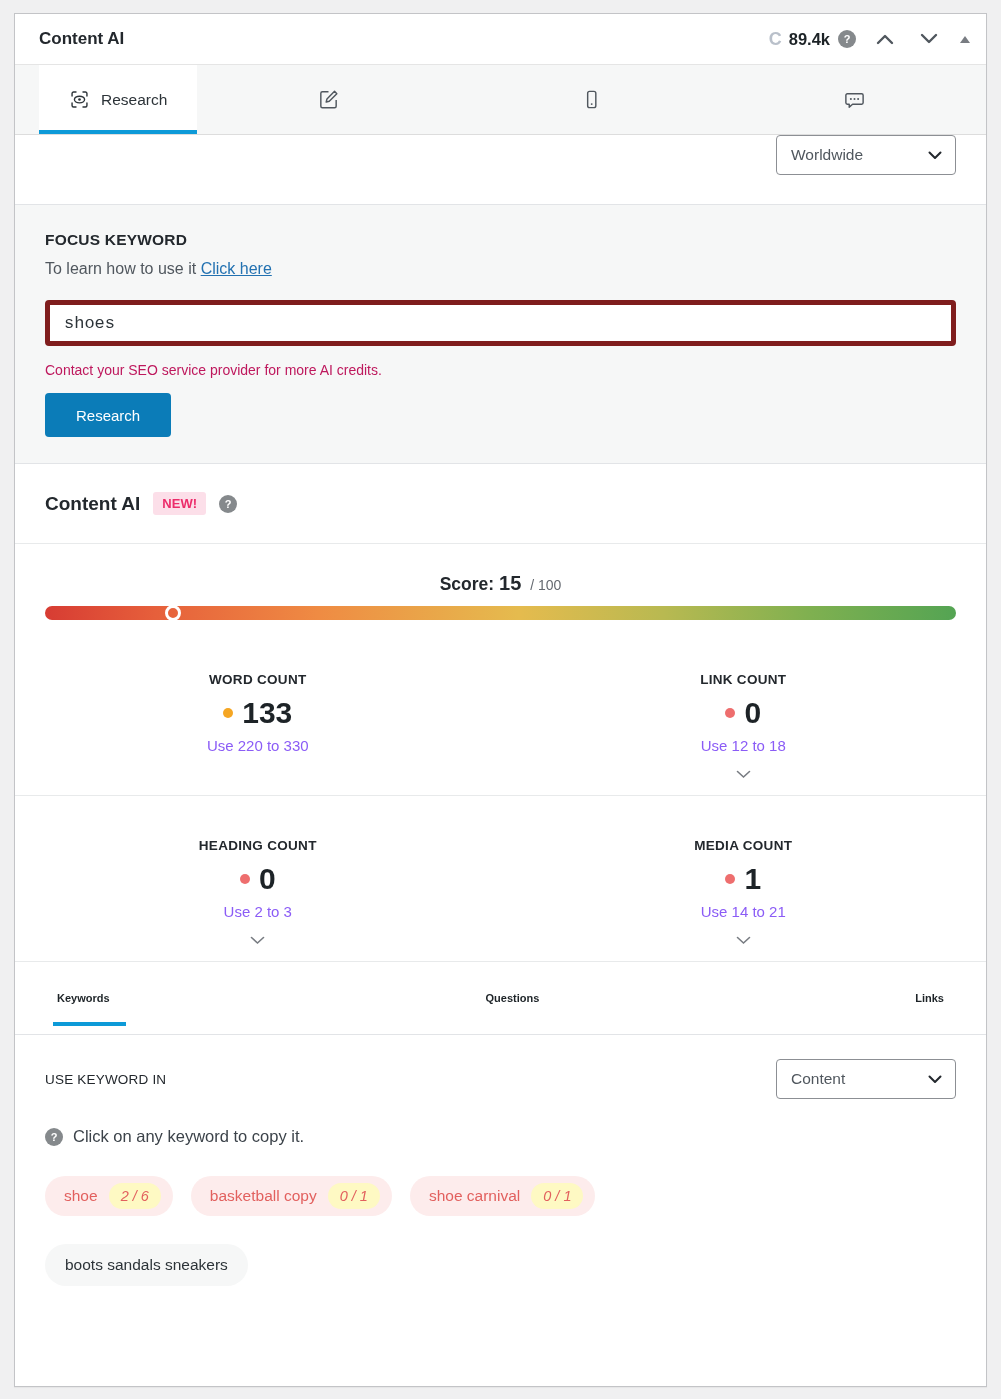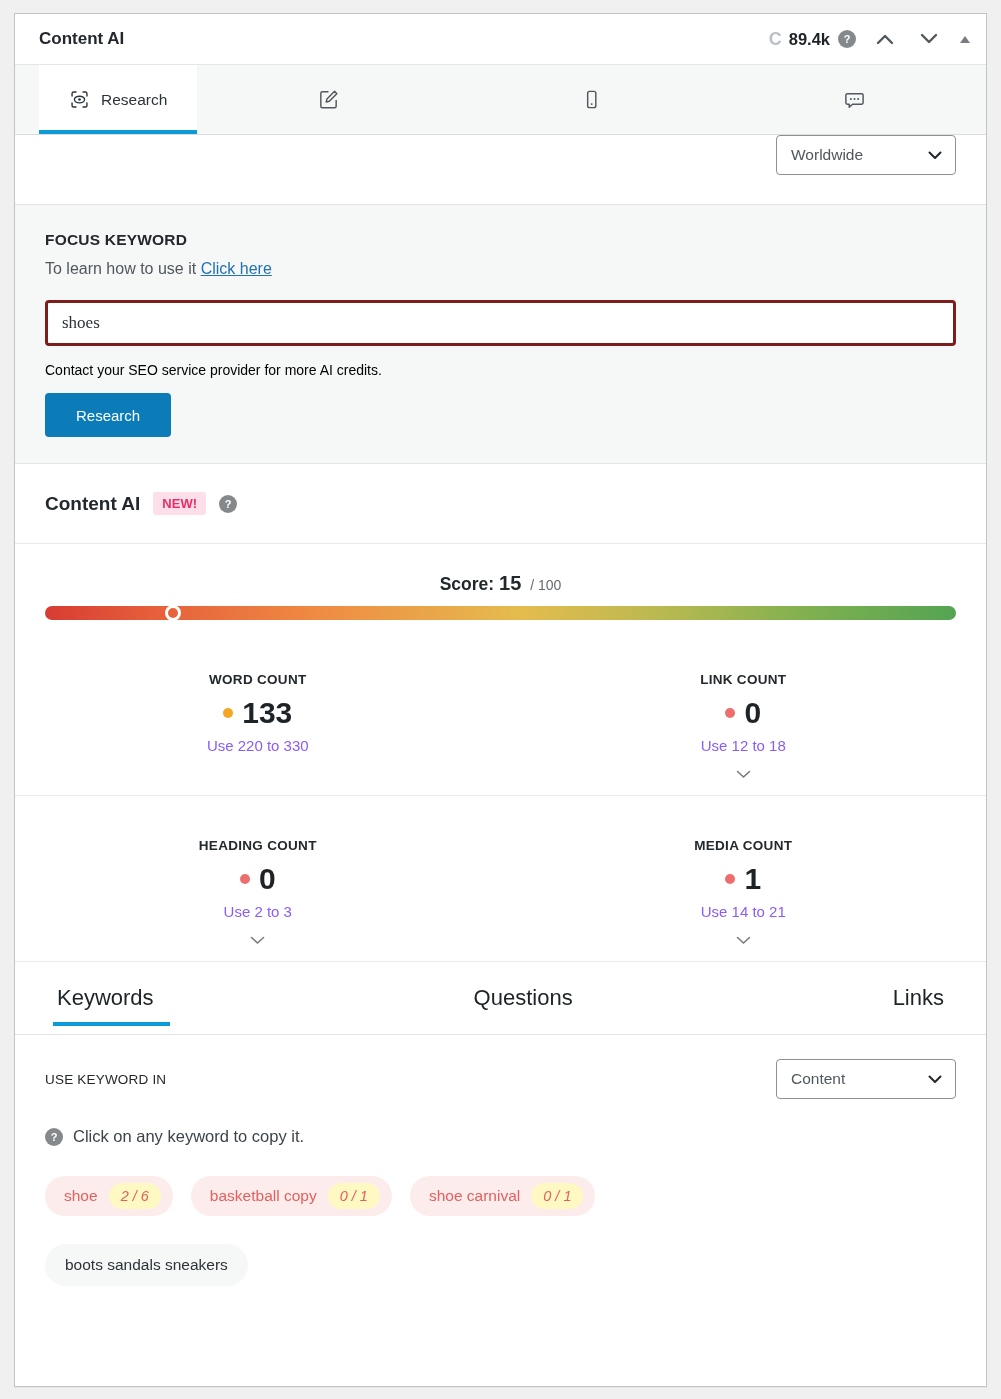--- a/index.html
+++ b/index.html
@@ -35,23 +35,23 @@
   
   .region-row { height:69px; display:flex; justify-content:flex-end; align-items:flex-start; padding:0 30px; background:#fff; }
   .select { width:180px; height:40px; border:1px solid #8c8f94; border-radius:4px; background:#fff;
             display:flex; align-items:center; justify-content:space-between; padding:0 13px 0 14px;
             color:#50575e; font-size:15.5px; cursor:pointer; }
   
   .focus { background:#f6f7f7; border-top:1px solid #e2e4e7; border-bottom:1px solid #e2e4e7; padding:26px 30px 26px; }
   .fk-label { font-size:15.5px; font-weight:bold; letter-spacing:.2px; color:#23282d; }
   .fk-help { margin-top:11px; font-size:16px; color:#50575e; }
   .fk-help a { color:#2271b1; }
-  .fk-input { margin-top:22px; width:100%; height:46px; border:3px solid #7f1d1d; border-radius:4px;
-              padding:0 14px; font-size:17px; color:#2c3338; background:#fff; font-family:Liberation Serif, serif; }
-  .fk-note { margin-top:16px; font-size:14px; color:#000000; }
+  .fk-input { margin-top:22px; width:100%; height:46px; border:5px solid #7f1d1d; border-radius:4px;
+              padding:0 14px; font-size:17px; color:#2c3338; background:#fff; font-family:Liberation Mono, monospace; }
+  .fk-note { margin-top:16px; font-size:14px; color:#be185d; }
   .btn-research { margin-top:15px; height:44px; padding:0 31px; background:#0b7cb8; color:#fff;
                   border:none; border-radius:4px; font-size:15px; font-family:inherit; cursor:pointer; }
   
   .ca-row { padding:0 30px; height:80px; display:flex; align-items:center; gap:13px; border-bottom:1px solid #e8eaeb; }
   .ca-title { font-size:19px; font-weight:600; color:#23282d; }
   .badge-new { background:#fcdfe9; color:#ec2d6b; font-size:13px; font-weight:bold; padding:4px 9px; border-radius:3px; }
   
   .score-line { margin-top:28px; text-align:center; font-size:17.5px; font-weight:600; color:#23282d; }
   .score-line .score-val { font-size:20px; font-weight:bold; }
   .score-line .score-max { font-size:14px; font-weight:normal; color:#646970; margin-left:4px; }
@@ -63,21 +63,21 @@
   .stat { flex:1; display:flex; flex-direction:column; align-items:center; }
   .stat-label { font-size:13.5px; font-weight:bold; letter-spacing:.3px; color:#23282d; }
   .stat-value { margin-top:9px; font-size:30px; font-weight:600; color:#1d2327; display:flex; align-items:center; gap:9px; }
   .dot { width:10px; height:10px; border-radius:50%; }
   .stat-hint { margin-top:7px; font-size:15px; color:#8b5cf6; }
   .stat-expand { margin-top:13px; color:#787c82; height:14px; cursor:pointer; background:none; border:none; padding:0; }
   .stat-expand.hidden { visibility:hidden; }
   
   .kw-tabs { height:73px; display:flex; align-items:center; justify-content:space-between;
              padding:0 42px; border-bottom:1px solid #e2e4e7; background:#fff; }
-  .kw-tab { font-size:22px; font-weight:400; color:#1d2327; position:relative; height:100%;
+  .kw-tab { font-size:11px; font-weight:700; color:#1d2327; position:relative; height:100%;
             display:flex; align-items:center; cursor:pointer; }
   .kw-tab.active::after { content:""; position:absolute; left:-4px; right:-16px; bottom:8px;
                           height:4px; background:#0d9ad8; }
   
   .kw-panel { padding:24px 30px 0; }
   .ukw-row { display:flex; align-items:center; justify-content:space-between; }
   .ukw-label { font-size:13.5px; font-weight:normal; letter-spacing:.2px; color:#23282d; }
   .tip-row { margin-top:28px; display:flex; align-items:center; gap:10px; font-size:16.5px; color:#3c434a; }
   .pills { margin-top:30px; display:flex; gap:18px; }
   .pill { height:40px; display:inline-flex; align-items:center; gap:11px; padding:0 12px 0 19px;

